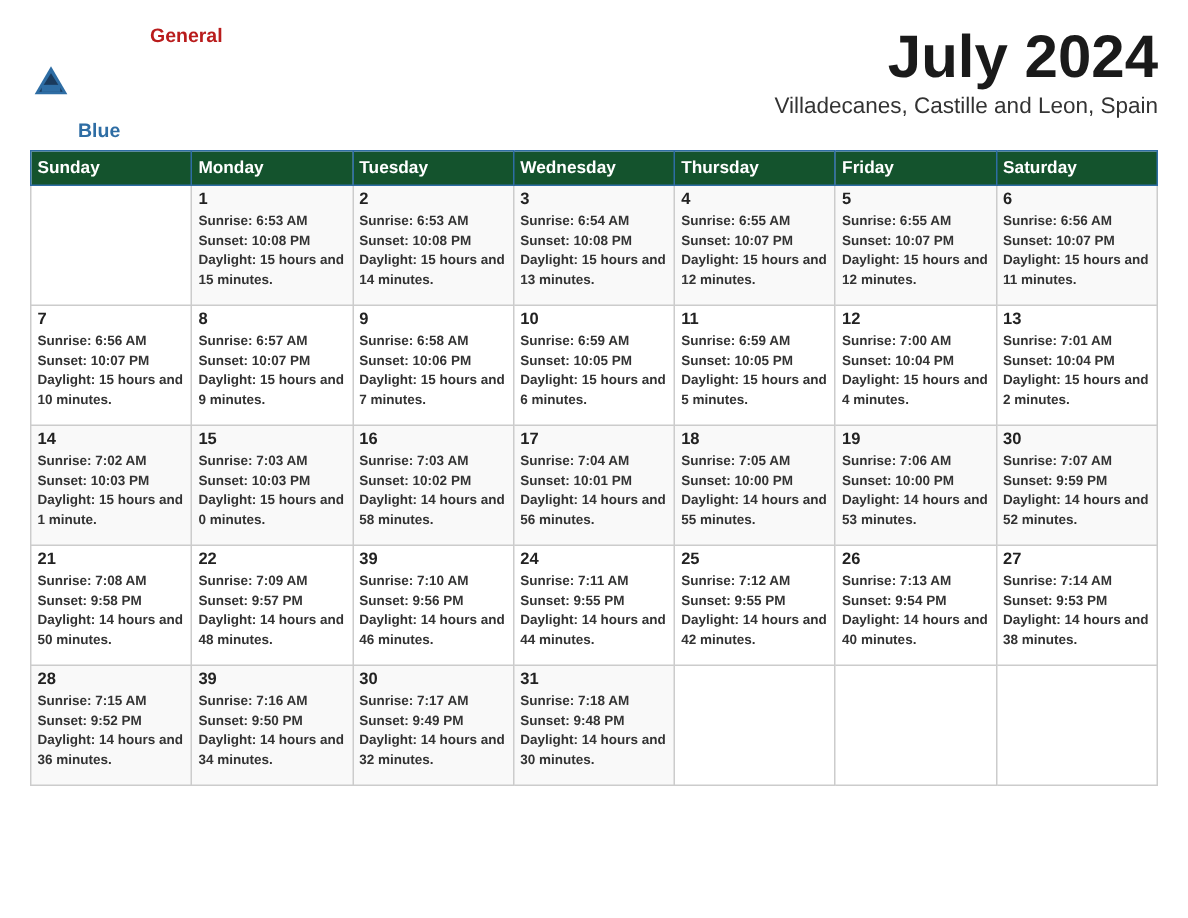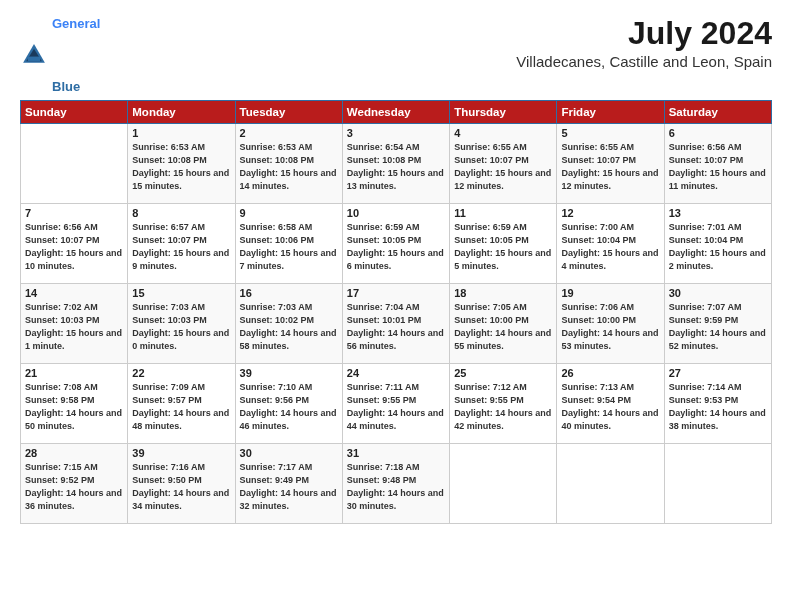--- a/index.html
+++ b/index.html
@@ -28,38 +28,38 @@
       gap: 4px;
     }
     .logo-icon {
       width: 28px;
       height: 28px;
     }
     .title-block {
       text-align: right;
     }
     .month-title {
-      font-size: 32px;
+      font-size: 40px;
       font-weight: bold;
       color: #1a1a1a;
       line-height: 1.1;
     }
     .location-title {
       font-size: 15px;
       color: #333;
       margin-top: 2px;
       text-align: center;
     }
     table {
       width: 100%;
       border-collapse: collapse;
       table-layout: fixed;
     }
     thead tr th {
-      background: #b91c1c;
+      background: #14532d;
       color: #fff;
       font-size: 11.5px;
       font-weight: bold;
       padding: 5px 4px;
       text-align: left;
       border: 1px solid #2e6da4;
     }
     tbody tr td {
       border: 1px solid #ccc;
       vertical-align: top;
@@ -93,21 +93,21 @@
 
 <div class="page">
   <div class="header">
     <div class="logo">
       <svg class="logo-icon" viewBox="0 0 36 36">
         <polygon points="18,4 32,28 4,28" fill="#2e6da4"></polygon>
         <polygon points="18,10 28,26 8,26" fill="#1a3a5c"></polygon>
         <rect x="10" y="20" width="16" height="6" fill="#2e6da4"></rect>
       </svg>
       <div>
-        <div style="font-size:13px;font-weight:bold;color:#3b82f6;">General</div>
+        <div style="font-size:13px;font-weight:bold;color:#b91c1c;margin-left:48px;">General</div>
         <div style="font-size:13px;font-weight:bold;color:#2e6da4;margin-top:48px;">Blue</div>
       </div>
     </div>
     <div class="title-block">
       <div class="month-title">July 2024</div>
       <div class="location-title">Villadecanes, Castille and Leon, Spain</div>
     </div>
   </div>
 
   <table>

